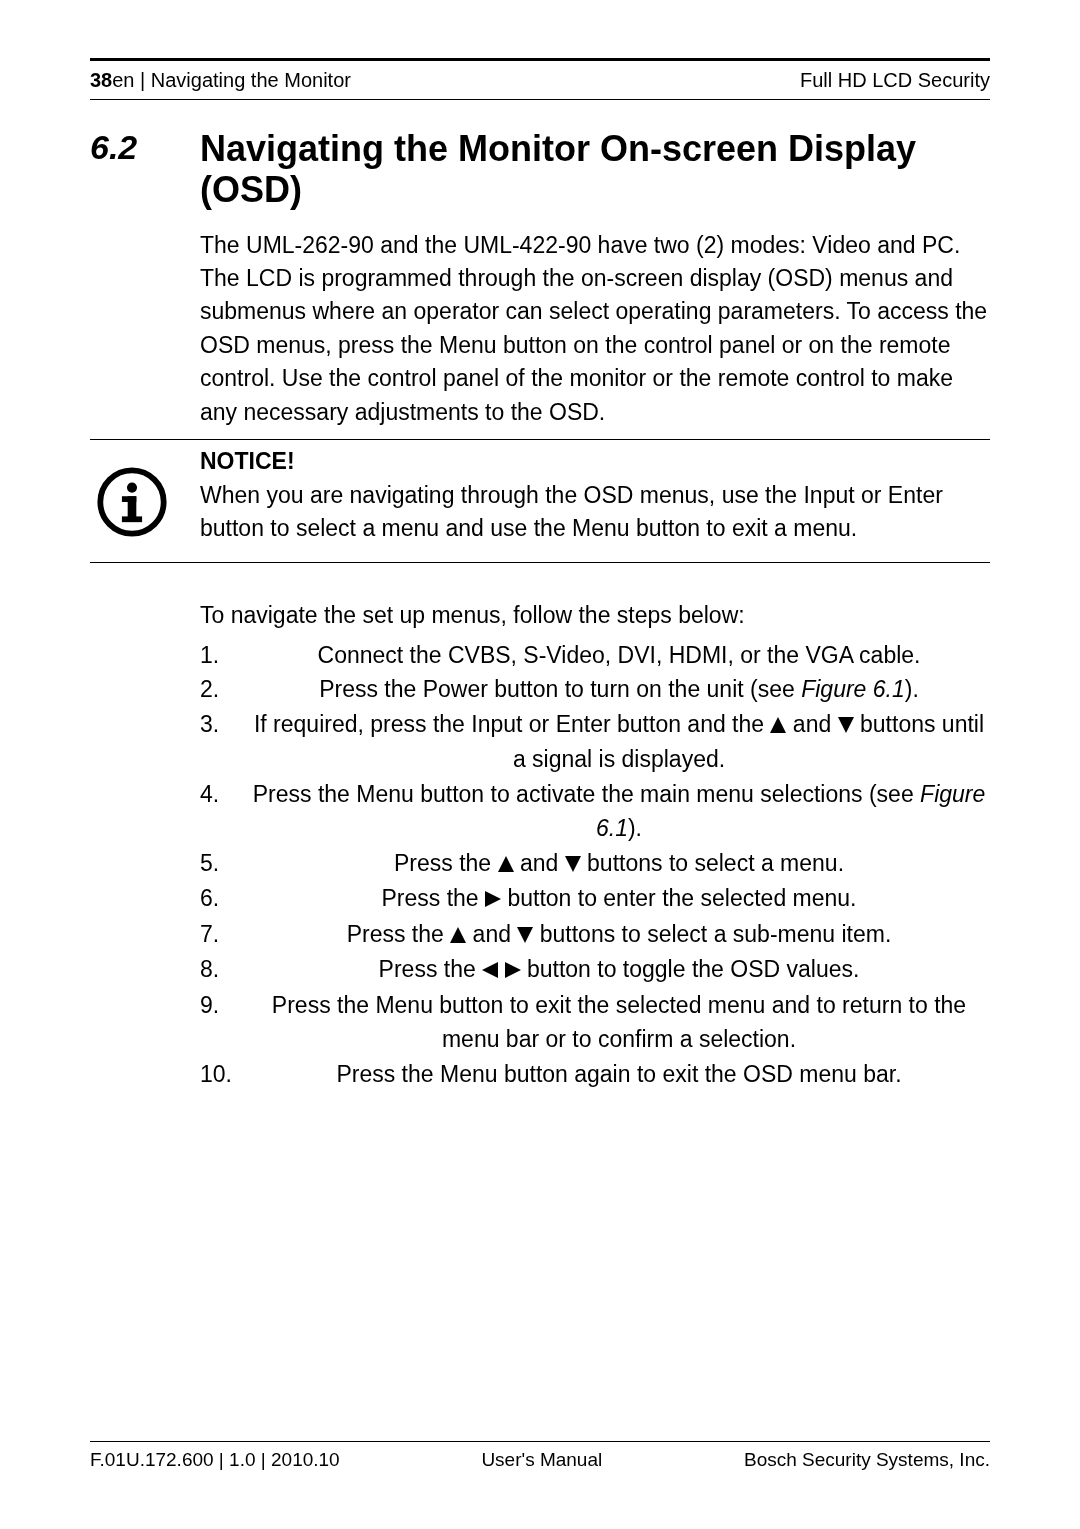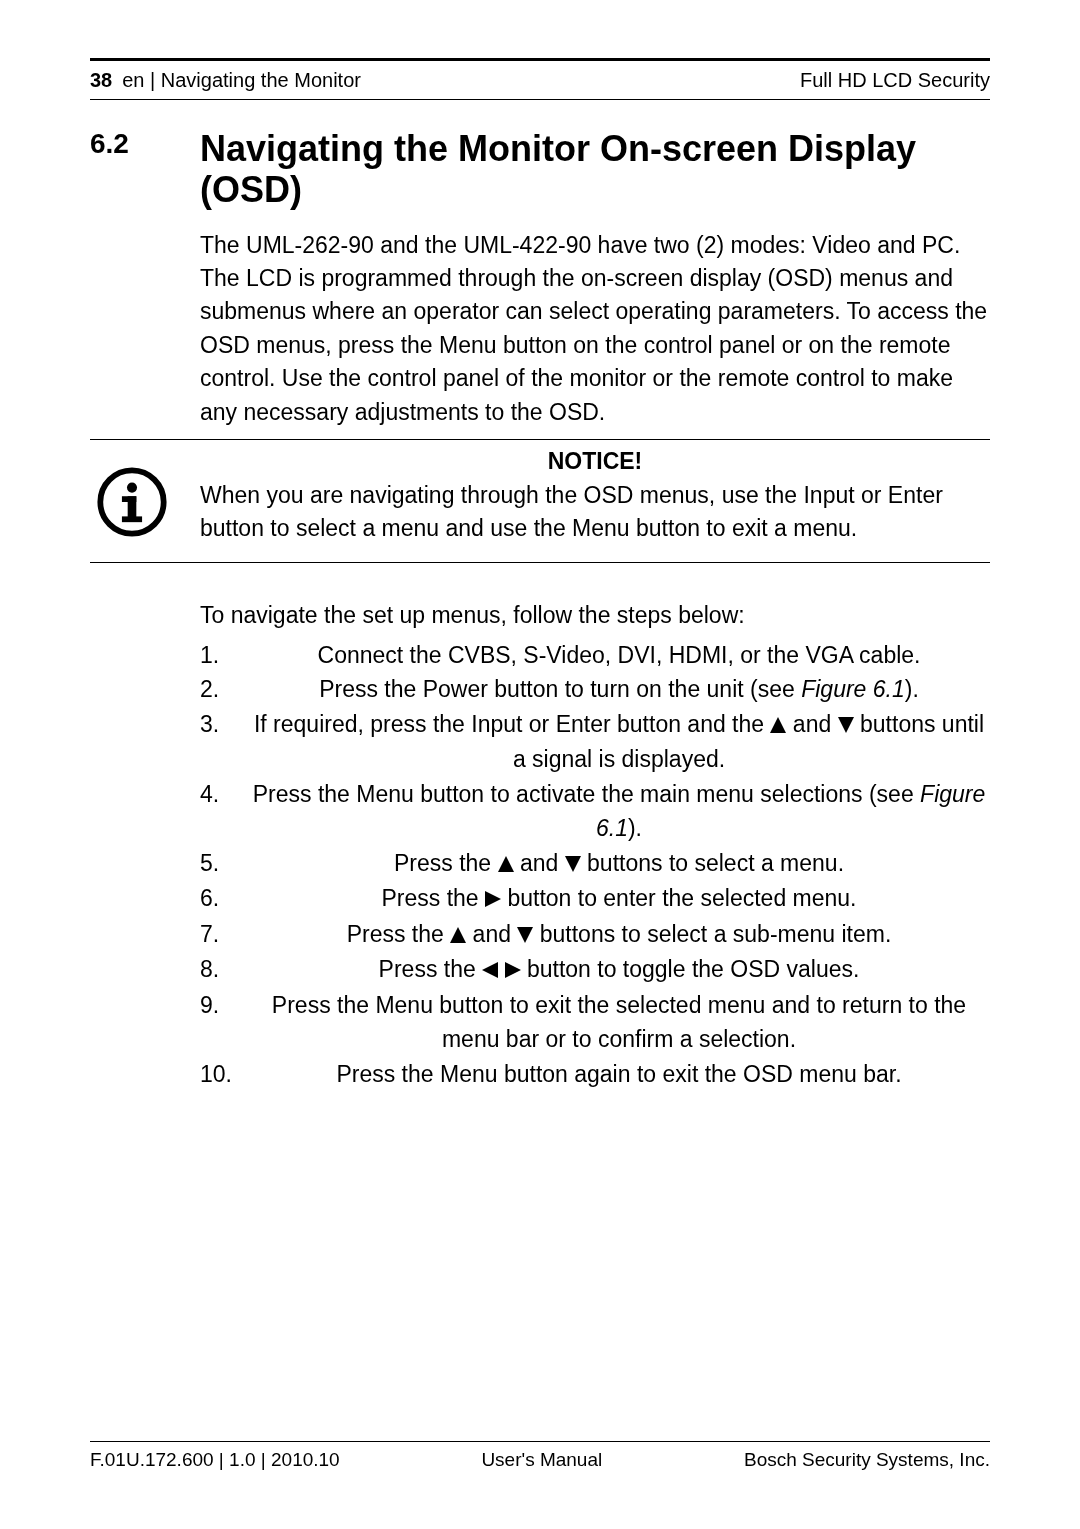--- a/index.html
+++ b/index.html
@@ -14,29 +14,30 @@
   .hr-thick { border: none; border-top: 3px solid #000; }
   .hr-thin  { border: none; border-top: 1.5px solid #000; }
   .header-row, .footer-row {
     display: flex;
     justify-content: space-between;
     align-items: baseline;
     font-size: 20px;
     line-height: 1.3;
   }
   .header-row { margin-top: 6px; margin-bottom: 6px; }
-  .header-left { display: flex; gap: 10px; }
+  .header-left { display: flex; }
   .page-num { font-weight: 700; }
   .content { flex: 1 1 auto; margin-top: 28px; }
   .section-row { display: flex; align-items: flex-start; margin-bottom: 18px; }
   .section-num {
     flex: 0 0 110px;
-    font-size: 28px;
+    font-size: 34px;
     font-weight: 700;
     line-height: 1.15;
+    font-style: italic;
   }
   .section-title {
     font-size: 36px;
     font-weight: 700;
     line-height: 1.15;
   }
   .body-col { margin-left: 110px; }
   .para {
     font-size: 23px;
     line-height: 1.45;
@@ -55,21 +56,20 @@
     justify-content: flex-start;
     padding-top: 18px;
     padding-left: 6px;
   }
   .info-icon svg { width: 72px; height: 72px; }
   .notice-text-col { flex: 1; }
   .notice-title {
     font-size: 23px;
     font-weight: 700;
     margin-bottom: 4px;
-    text-align: center;
   }
   .intro-2 { margin-top: 36px; }
   .steps {
     margin-top: 4px;
     font-size: 23px;
     line-height: 1.5;
   }
   .step-row {
     display: flex;
     align-items: flex-start;

